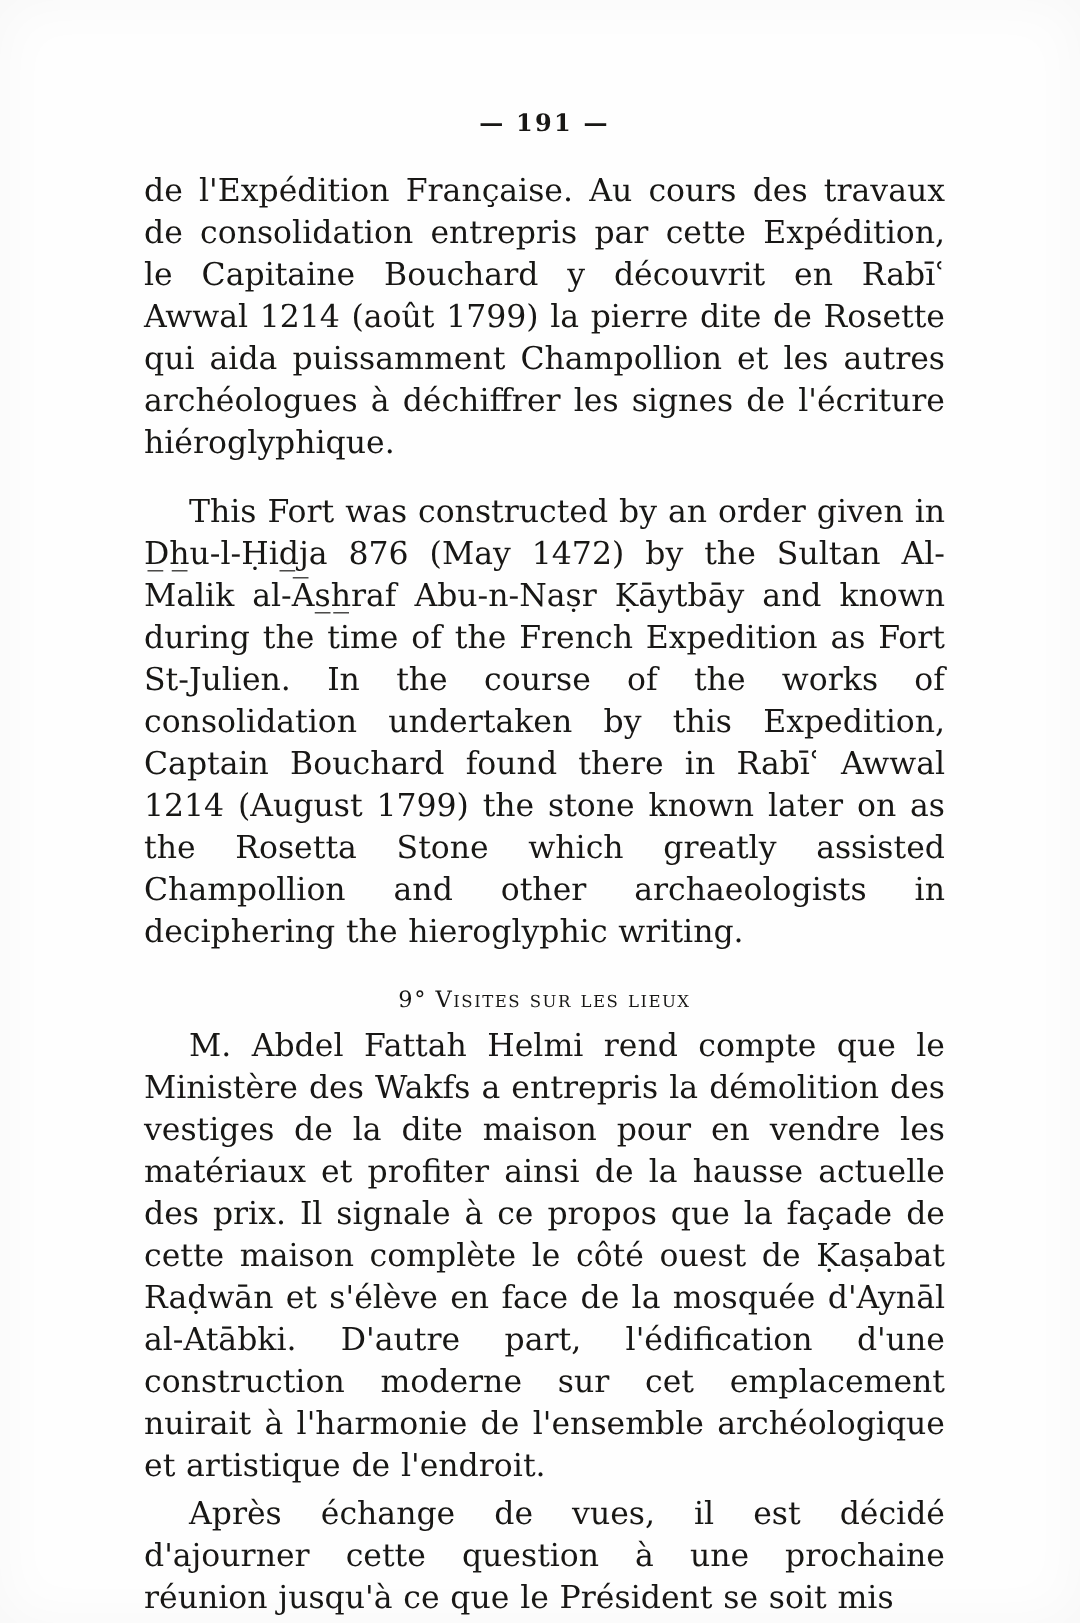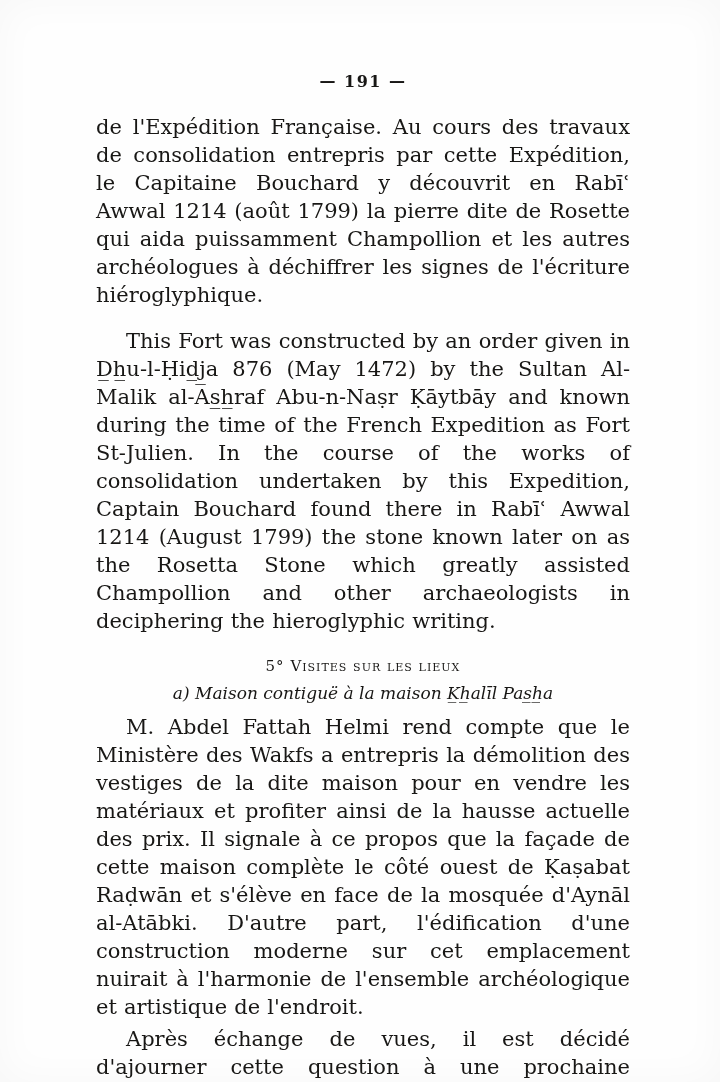--- a/index.html
+++ b/index.html
@@ -59,22 +59,21 @@
 
 <div class="page">
 
   <div class="page-number">— 191 —</div>
 
   <p class="body-text no-indent after-gap-lg">de l'Expédition Française.  Au cours des travaux de consolidation entrepris par cette Expédition, le Capitaine Bouchard y découvrit en Rabīʿ Awwal 1214 (août 1799) la pierre dite de Rosette qui aida puissamment Champollion et les autres archéologues à déchiffrer les signes de l'écriture hiéroglyphique.</p>
 
   <p class="body-text after-gap-sm">This Fort was constructed by an order given in D̲h̲u-l-Ḥid̲j̲a 876 (May 1472) by the Sultan Al-Malik al-As̲h̲raf Abu-n-Naṣr Ḳāytbāy and known during the time of the French Expedition as Fort St-Julien.  In the course of the works of consolidation undertaken by this Expedition, Captain Bouchard found there in Rabīʿ Awwal 1214 (August 1799) the stone known later on as the Rosetta Stone which greatly assisted Champollion and other archaeologists in deciphering the hieroglyphic writing.</p>
 
 
-  <h2 class="section-heading">5° Visites sur les lieux</h2>
+  <h2 class="section-heading">9° Visites sur les lieux</h2>
 
-  <h3 class="sub-heading">a) Maison contiguë à la maison K̲h̲alīl Pas̲h̲a</h3>
 
 
   <p class="body-text after-gap-sm">M. Abdel Fattah Helmi rend compte que le Ministère des Wakfs a entrepris la démolition des vestiges de la dite maison pour en vendre les matériaux et profiter ainsi de la hausse actuelle des prix.  Il signale à ce propos que la façade de cette maison complète le côté ouest de Ḳaṣabat Raḍwān et s'élève en face de la mosquée d'Aynāl al-Atābki.  D'autre part, l'édification d'une construction moderne sur cet emplacement nuirait à l'harmonie de l'ensemble archéologique et artistique de l'endroit.</p>
 
   <p class="body-text">Après échange de vues, il est décidé d'ajourner cette question à une prochaine réunion jusqu'à ce que le Président se soit mis</p>
 
 </div>
 
 </body></html>

